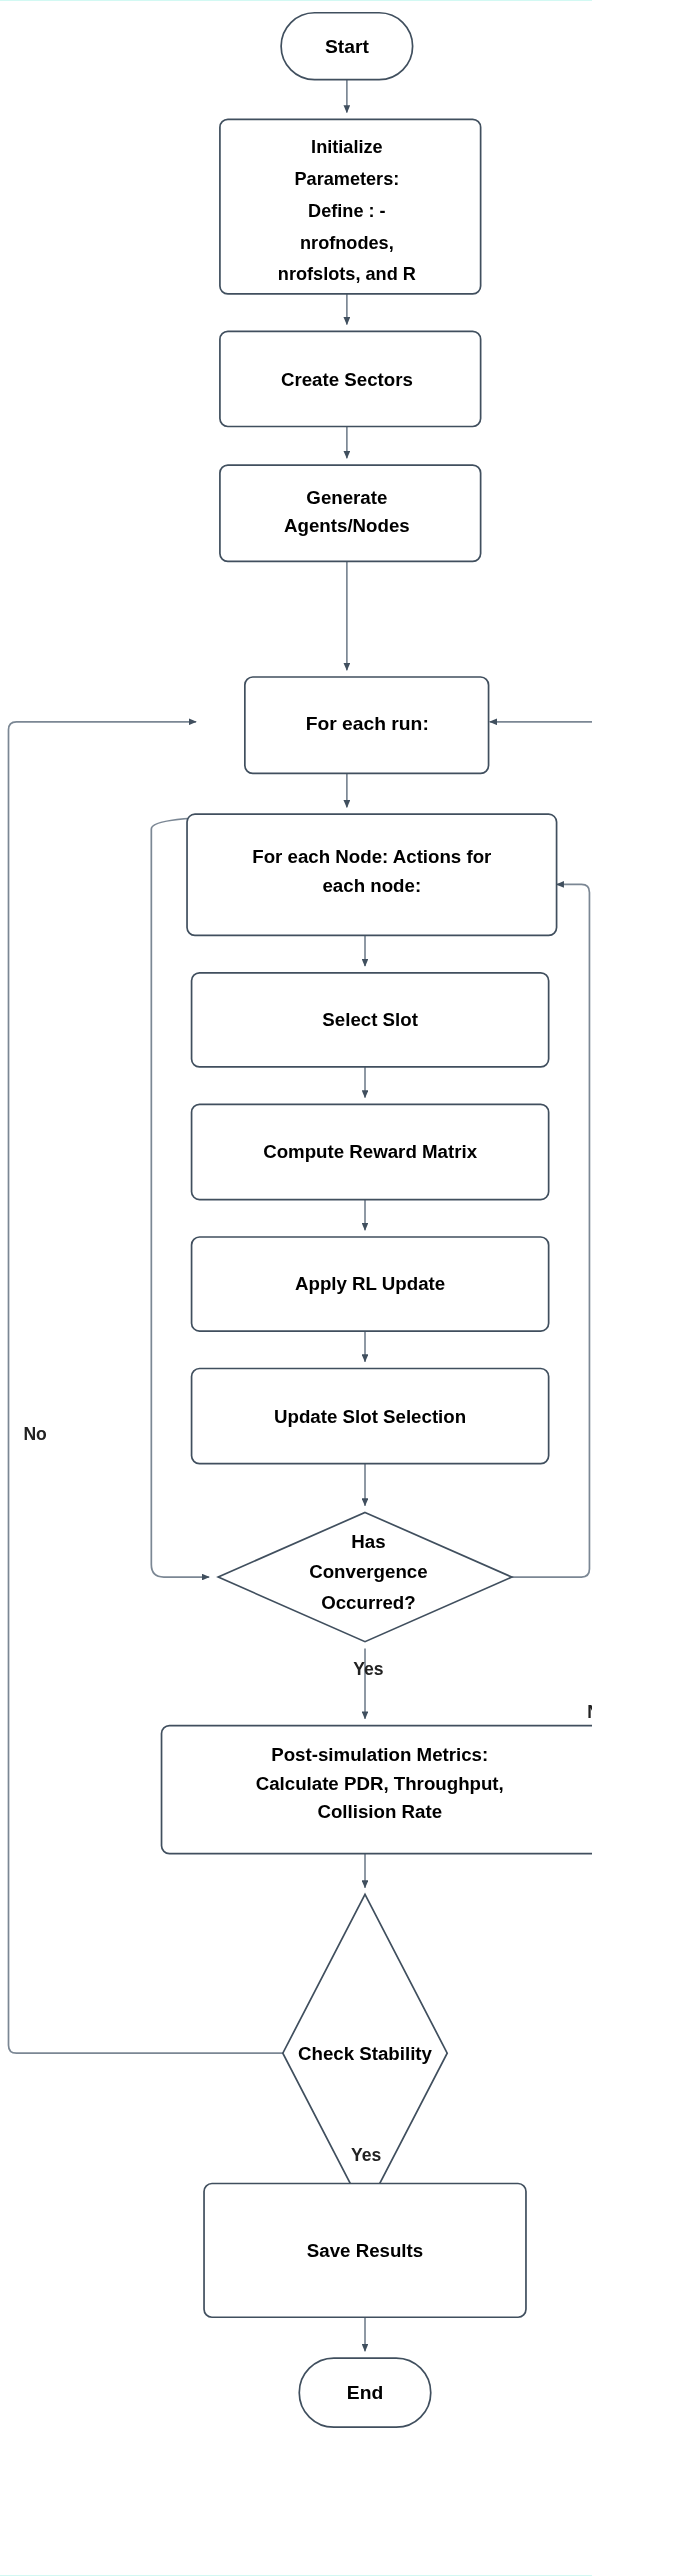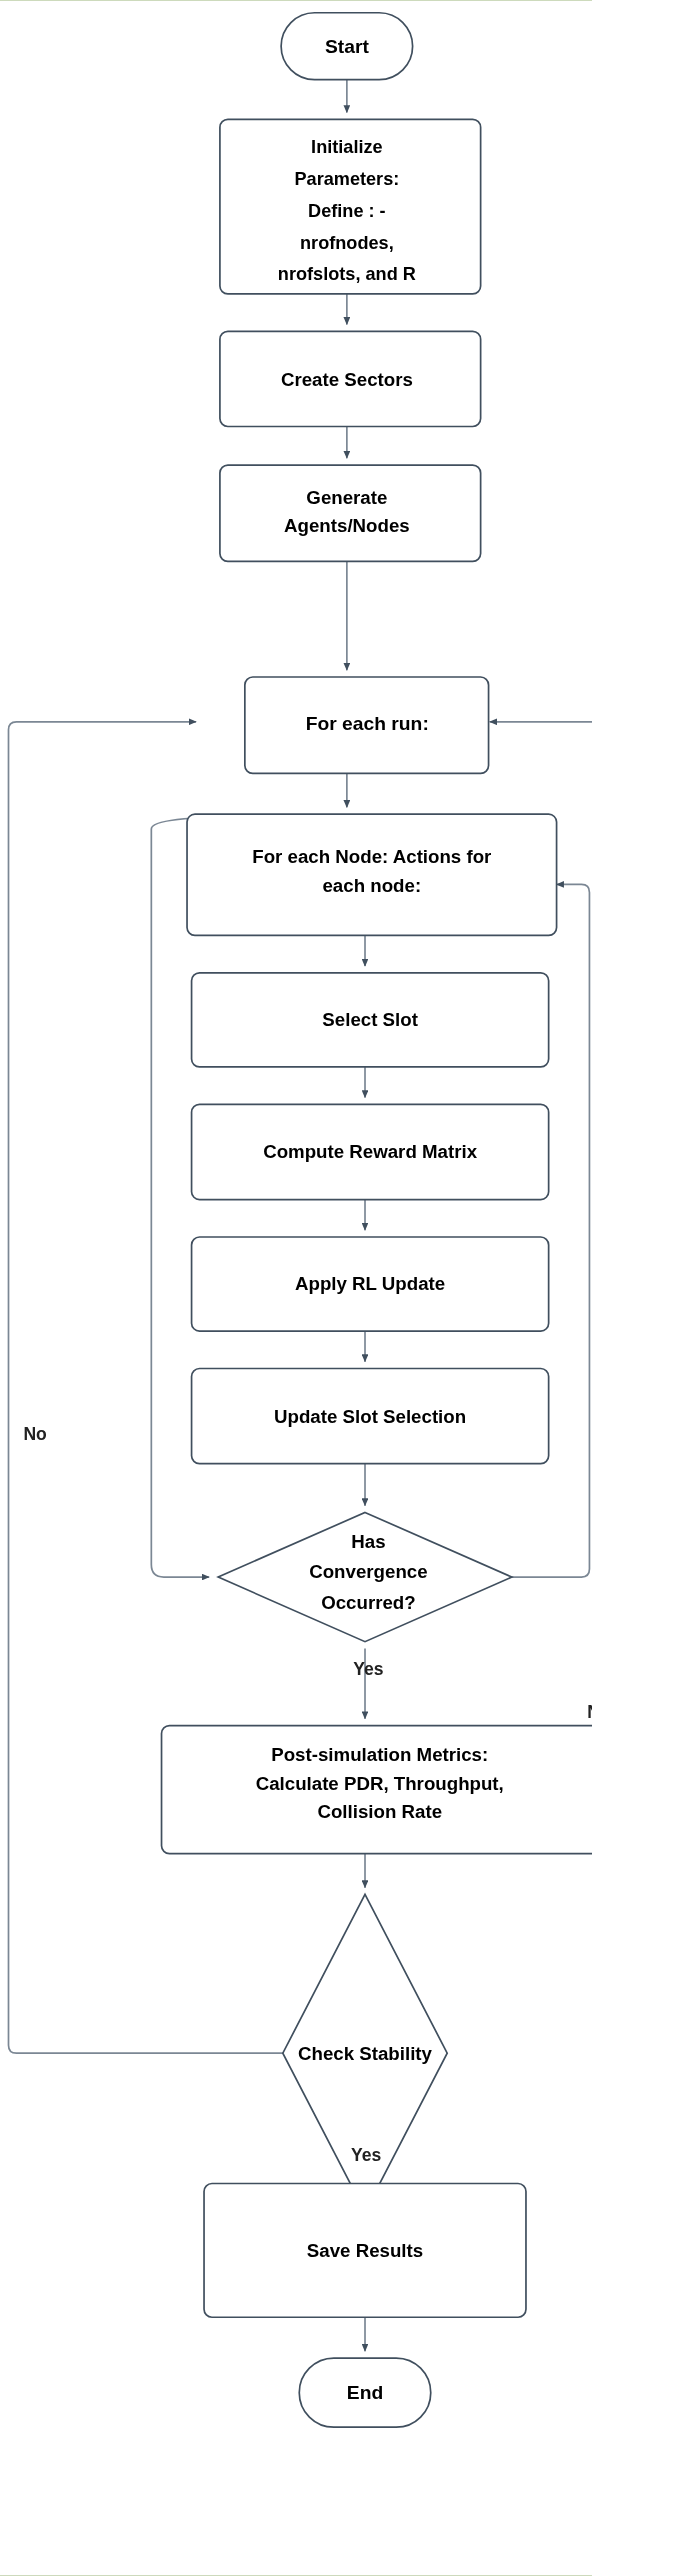--- a/index.html
+++ b/index.html
@@ -1,17 +1,17 @@
 <!DOCTYPE html>
 <html style="font-size:9px"><head>
 <meta charset="utf-8">
 <style>
   html,body{margin:0;padding:0;background:#ffffff;}
   body{font-family:"Liberation Sans", sans-serif;}
-  #canvas{position:relative;width:592px;height:2576px;background:#4d7c0f;overflow:hidden;}
+  #canvas{position:relative;width:592px;height:2576px;background:#5eead4;overflow:hidden;}
   svg{display:block;}
   .node-text{font-family:"Liberation Sans", sans-serif;font-weight:bold;fill:#000000;text-anchor:middle;}
   .edge-label{font-family:"Liberation Sans", sans-serif;font-weight:bold;fill:#222222;text-anchor:middle;}
 </style>
 </head>
 <body>
 
 <div id="canvas">
 <svg width="679" height="2576" viewBox="0 0 1198 4544" xmlns="http://www.w3.org/2000/svg">
   <defs>

